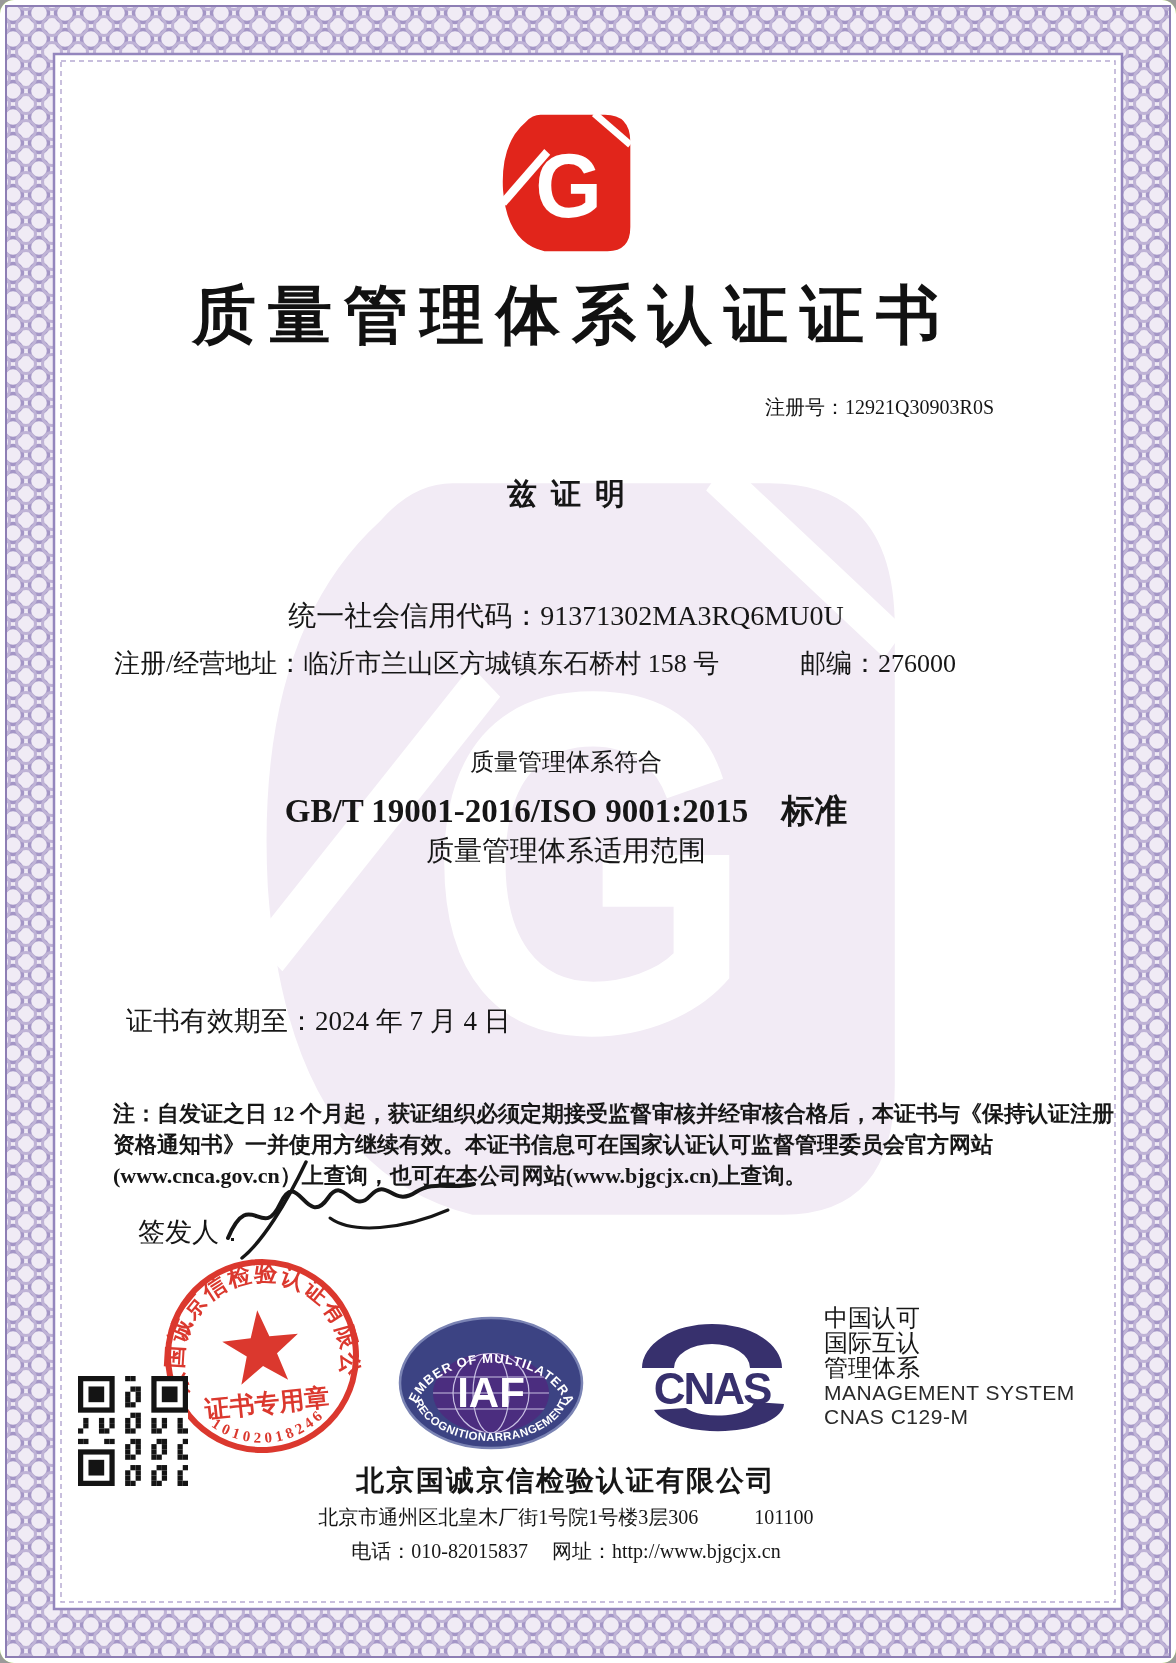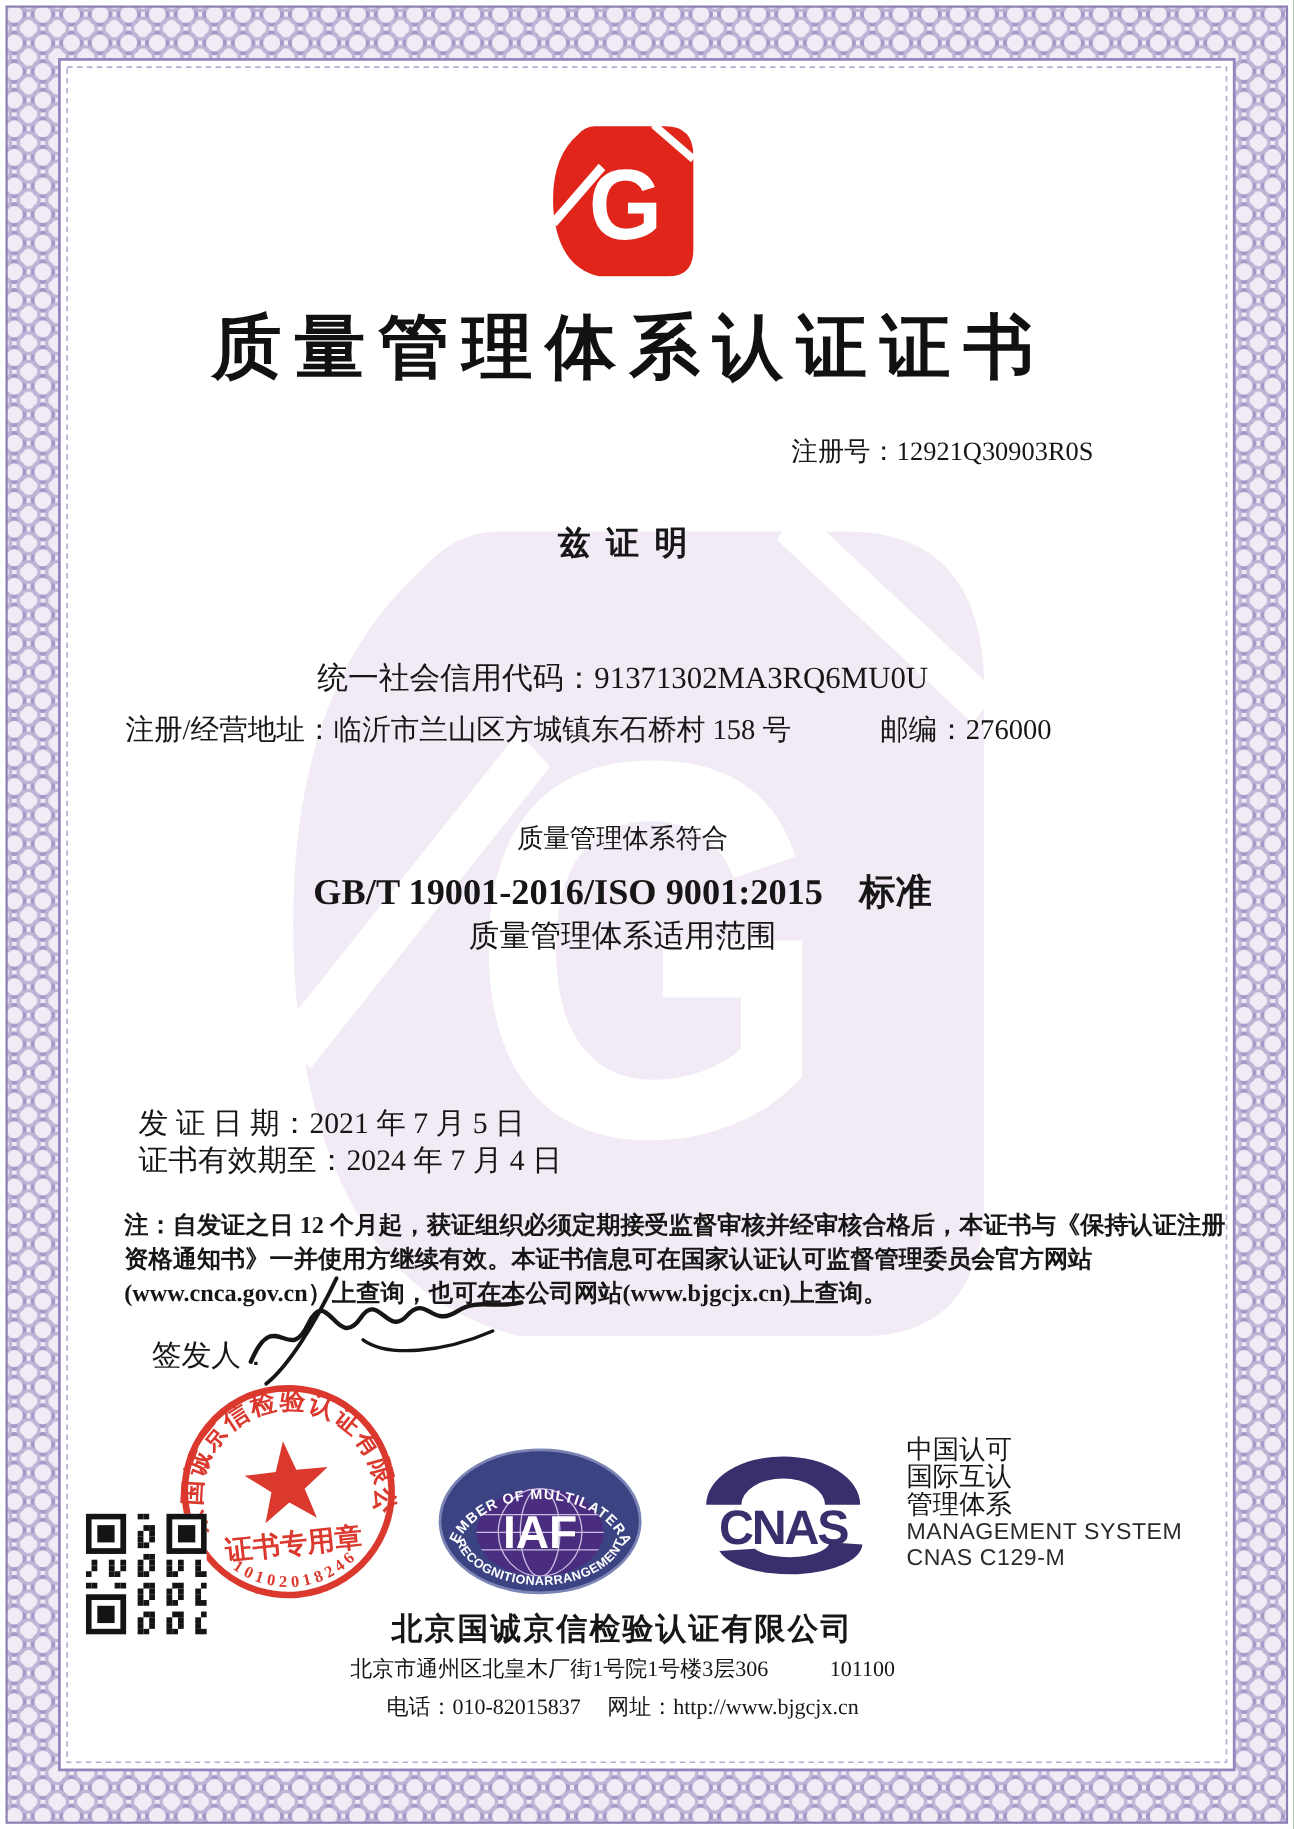--- a/index.html
+++ b/index.html
@@ -1,24 +1,24 @@
 <!DOCTYPE html>
 <html><head>
 <meta charset="utf-8">
 <style>
   html,body{margin:0;padding:0;background:#9a9a9a;}
-  .cert{position:relative;width:1176px;height:1663px;margin:0 auto;background:#86efac;
-        font-family:"Liberation Serif",serif;color:#161616;overflow:hidden;}
+  .cert{position:relative;width:1176px;height:1663px;margin:0 auto;background:#84cc16;
+        font-family:"Liberation Serif",serif;color:#161616;overflow:hidden;border-radius:14px;}
   .layer{position:absolute;left:0;top:0;}
   .content{position:absolute;left:50px;top:0;width:1032px;height:100%;}
   .row{position:absolute;left:0;width:100%;text-align:center;white-space:nowrap;}
   .abs{position:absolute;white-space:nowrap;}
   .t-title{font-family:"Liberation Sans",sans-serif;font-weight:900;font-size:64px;
            letter-spacing:12px;text-indent:12px;color:#111;}
-  .t-reg{font-size:24px;}
+  .t-reg{font-size:20px;}
   .t-heading{font-family:"Liberation Sans",sans-serif;font-weight:900;font-size:30px;
              letter-spacing:14px;text-indent:14px;}
   .t-company{font-weight:700;font-size:48px;letter-spacing:3px;}
   .t-credit{font-size:28px;}
   .t-addr{font-size:26px;}
   .t-conform{font-size:24px;}
   .t-standard{font-size:33px;font-weight:700;}
   .t-scopetitle{font-size:28px;}
   .t-scope{font-size:36px;font-weight:700;}
   .t-dates{font-size:27px;line-height:34px;text-align:left;}
@@ -92,21 +92,20 @@
       <span>邮编：</span><span>276000</span>
     </div>
 
     <div class="row t-conform" style="top:746px;">质量管理体系符合</div>
     <div class="row t-standard" style="top:789px;">
       <span>GB/T 19001-2016/ISO 9001:2015</span> <span>标准</span>
     </div>
     <div class="row t-scopetitle" style="top:832px;">质量管理体系适用范围</div>
 
     <div class="abs t-dates" style="left:76px;top:1004px;">
-      <div><span>发 证 日 期：</span><span>2021 年 7 月 5 日</span></div>
       <div><span>证书有效期至：</span><span>2024 年 7 月 4 日</span></div>
     </div>
 
     <div class="abs t-note" style="left:63px;top:1098px;">
       <div>注：自发证之日 12 个月起，获证组织必须定期接受监督审核并经审核合格后，本证书与《保持认证注册</div>
       <div>资格通知书》一并使用方继续有效。本证书信息可在国家认证认可监督管理委员会官方网站</div>
       <div>(www.cnca.gov.cn）上查询，也可在本公司网站(www.bjgcjx.cn)上查询。</div>
     </div>
 
     <div class="abs t-signer" style="left:88px;top:1214px;">签发人：</div>

